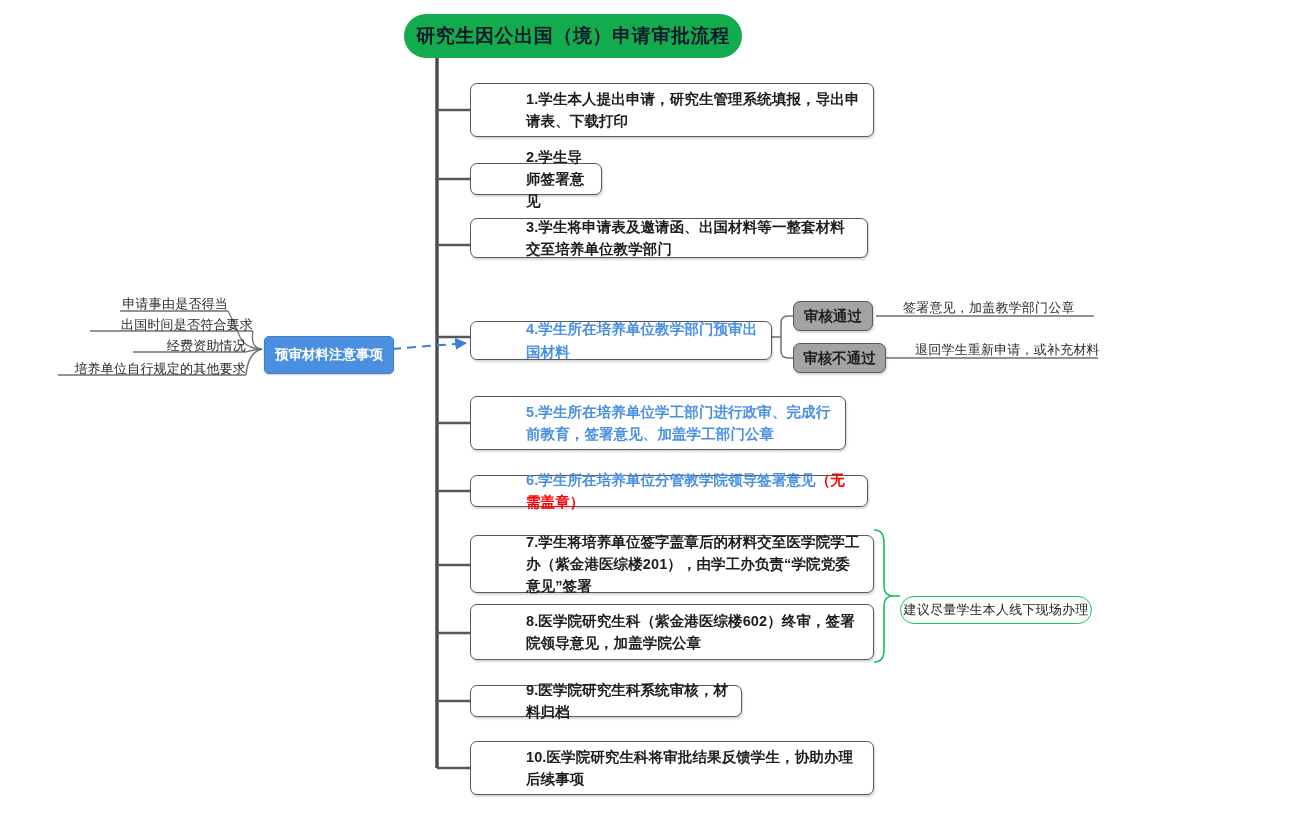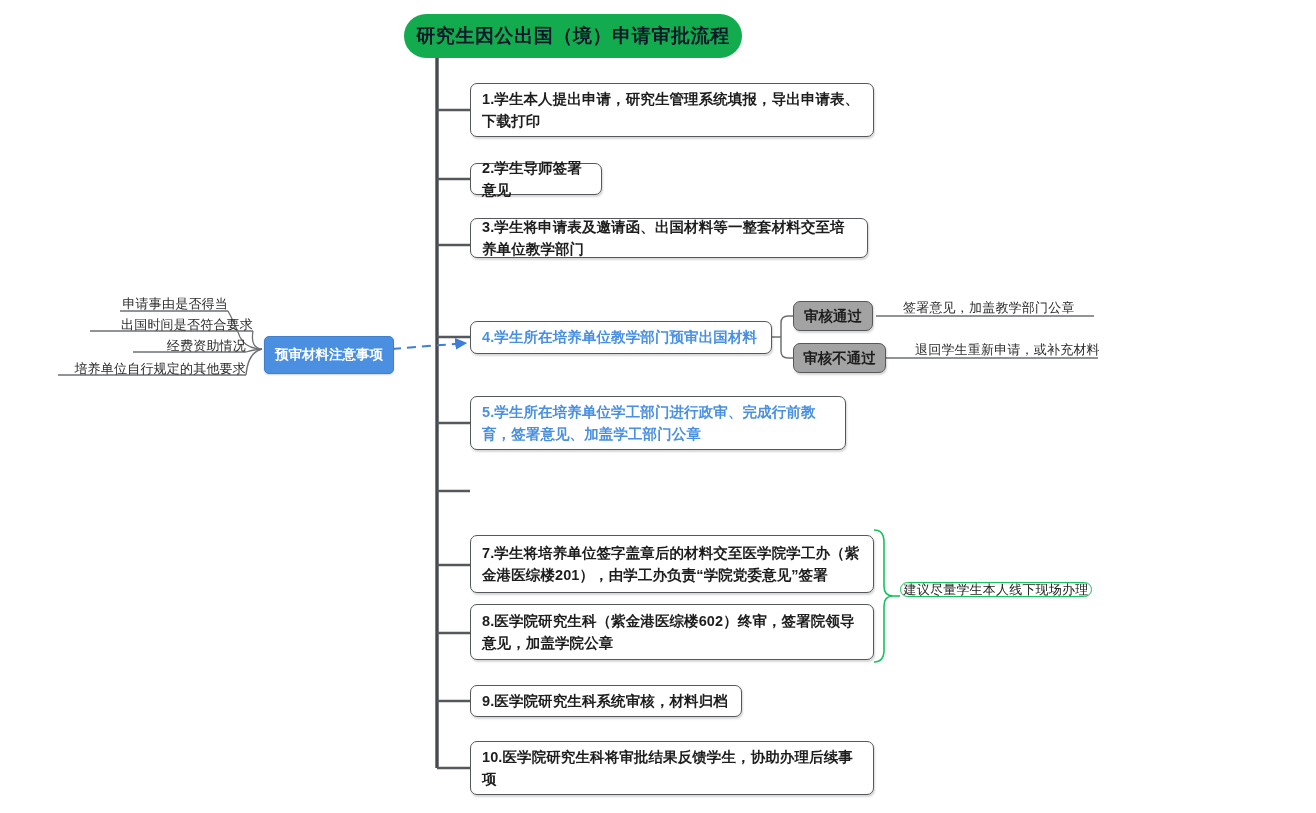--- a/index.html
+++ b/index.html
@@ -20,20 +20,21 @@
   }
   .node{
     position:absolute;
     box-sizing:border-box;
     background:#ffffff;
     border:1.4px solid #55595c;
     border-radius:7px;
     display:flex;
     align-items:center;
     box-shadow:1px 1.5px 2px rgba(0,0,0,.16);
+    padding-left:44px;
   }
   .node .txt{
     padding:7px 11px;
     font-size:14.5px;
     font-weight:bold;
     line-height:1.52;
     color:#1d1d1d;
     letter-spacing:.1px;
   }
   .node.blue .txt{color:#4a90e2;}
@@ -153,28 +154,31 @@
   </div>
 
   <div class="node" style="left:470px;top:163px;width:132px;height:32px;">
     <div class="txt">2.学生导师签署意见</div>
   </div>
 
   <div class="node" style="left:470px;top:218px;width:398px;height:40px;">
     <div class="txt">3.学生将申请表及邀请函、出国材料等一整套材料交至培养单位教学部门</div>
   </div>
 
-  <div class="node blue" style="left:470px;top:321px;width:302px;height:33px;">
+  <div class="node blue" style="left:470px;top:321px;width:302px;height:39px;">
     <div class="txt">4.学生所在培养单位教学部门预审出国材料</div>
   </div>
 
   <div class="node blue" style="left:470px;top:396px;width:376px;height:54px;">
     <div class="txt">5.学生所在培养单位学工部门进行政审、完成行前教育，签署意见、加盖学工部门公章</div>
   </div>
 
+  <div class="node blue" style="left:470px;top:475px;width:398px;height:32px;">
+    <div class="txt"><span>6.学生所在培养单位分管教学院领导签署意见</span><span class="red">（无需盖章）</span></div>
+  </div>
 
   <div class="node" style="left:470px;top:535px;width:404px;height:58px;">
     <div class="txt">7.学生将培养单位签字盖章后的材料交至医学院学工办（紫金港医综楼201），由学工办负责“学院党委意见”签署</div>
   </div>
 
   <div class="node" style="left:470px;top:604px;width:404px;height:56px;">
     <div class="txt">8.医学院研究生科（紫金港医综楼602）终审，签署院领导意见，加盖学院公章</div>
   </div>
 
   <div class="node" style="left:470px;top:685px;width:272px;height:32px;">
@@ -193,15 +197,15 @@
 
   <div class="leaf-label" style="left:915px;top:341px;">退回学生重新申请，或补充材料</div>
 
   <div class="blue-chip" style="left:264px;top:336px;width:130px;height:38px;">预审材料注意事项</div>
 
   <div class="side-label" style="left:120px;top:295px;width:108px;">申请事由是否得当</div>
   <div class="side-label" style="left:90px;top:316px;width:163px;">出国时间是否符合要求</div>
   <div class="side-label" style="left:133px;top:337px;width:113px;">经费资助情况</div>
   <div class="side-label" style="left:58px;top:360px;width:188px;">培养单位自行规定的其他要求</div>
 
-  <div class="green-chip" style="left:900px;top:582px;width:192px;height:15px;text-align:right;">建议尽量学生本人线下现场办理</div>
+  <div class="green-chip" style="left:900px;top:596px;width:192px;height:28px;text-align:right;">建议尽量学生本人线下现场办理</div>
 
 </div>
 
 </body></html>

